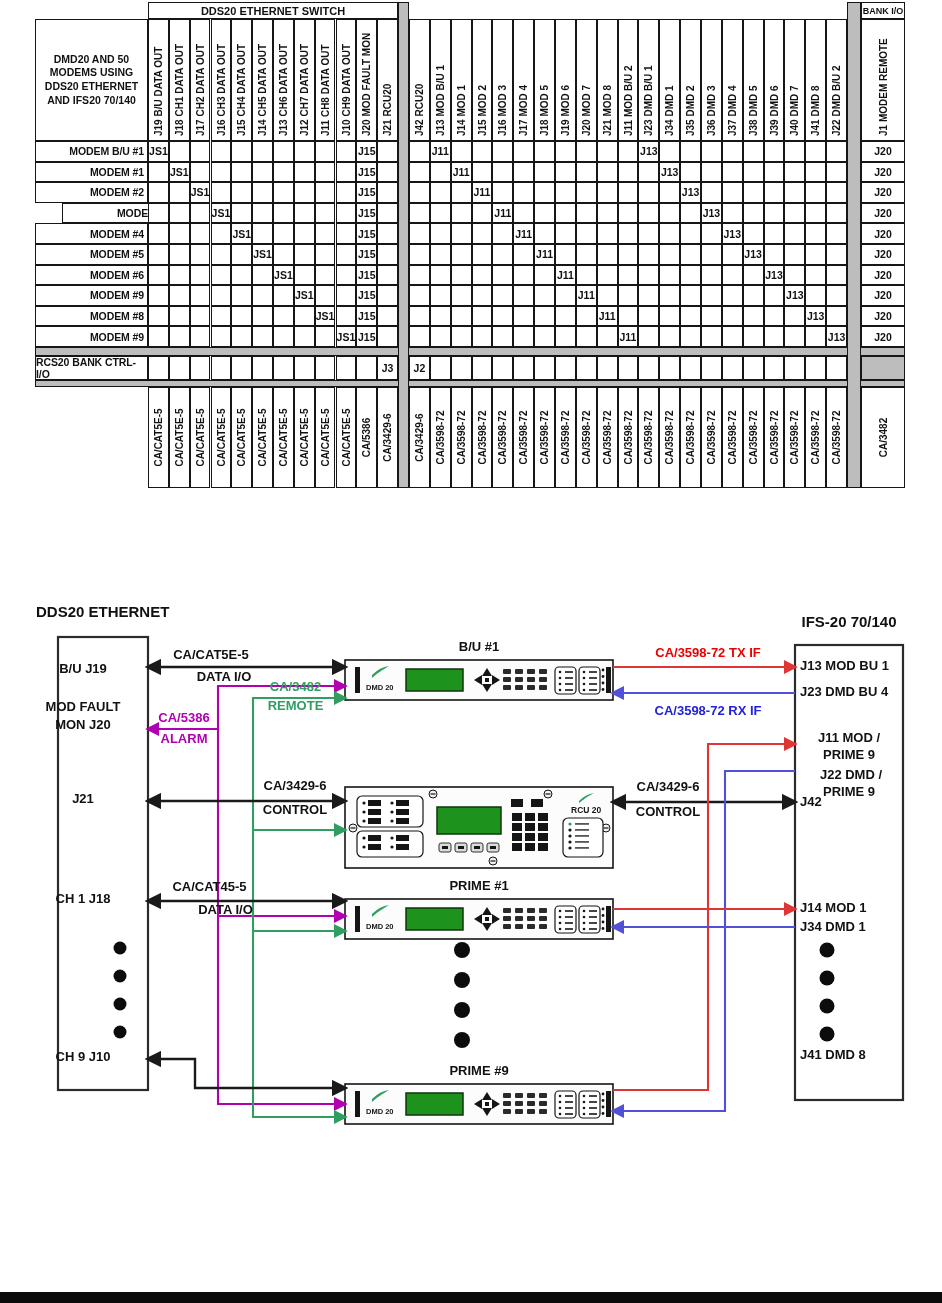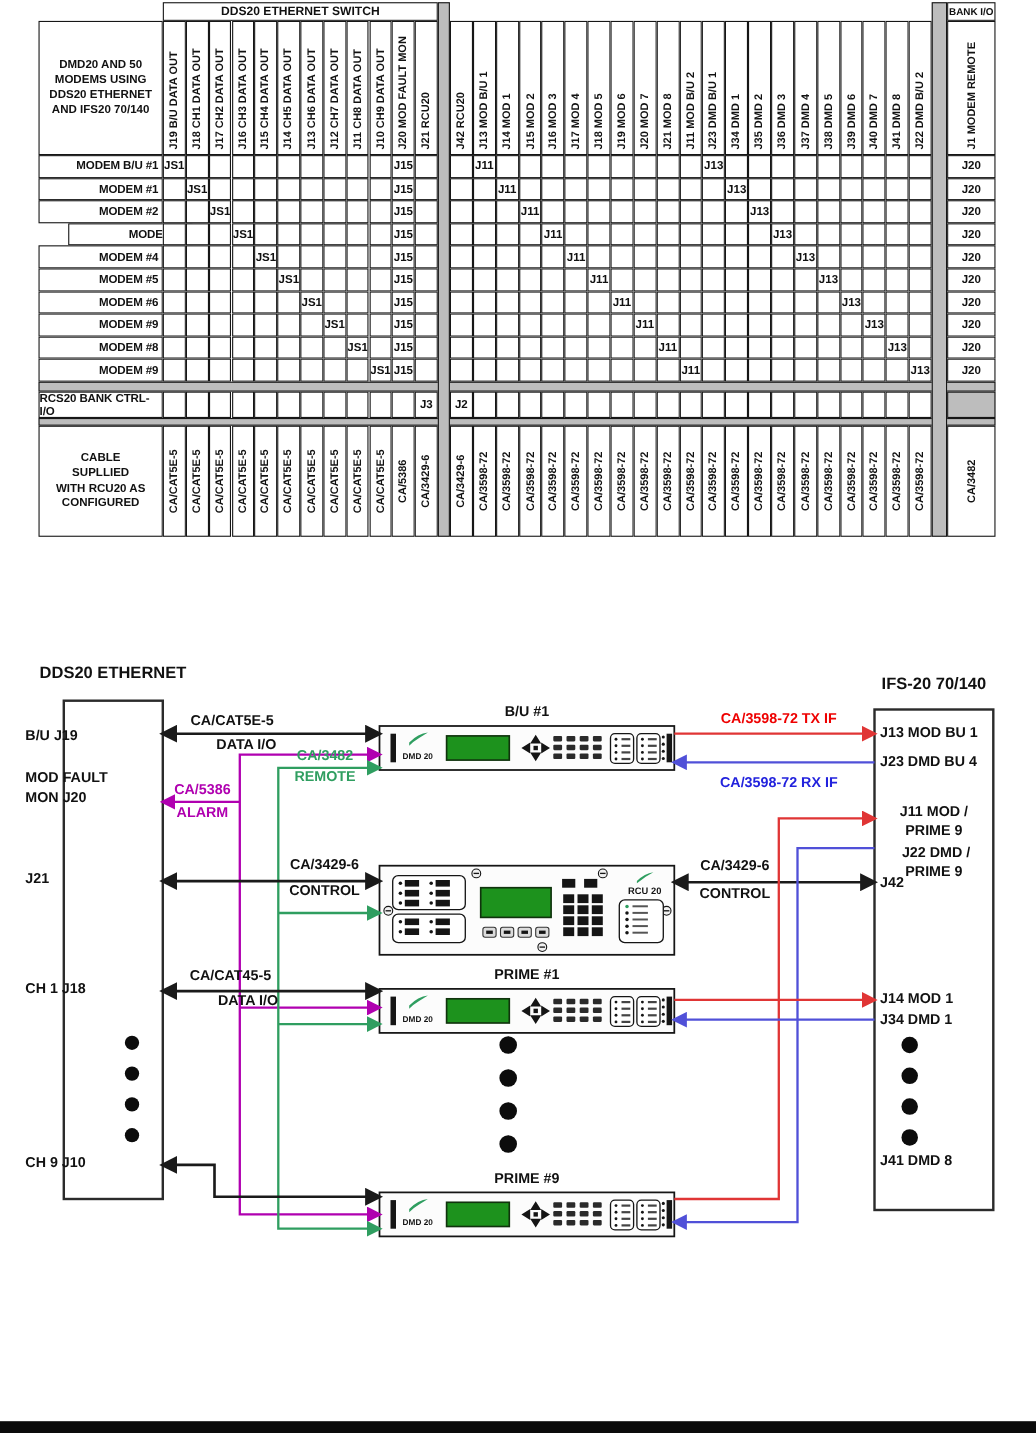--- a/index.html
+++ b/index.html
@@ -14,21 +14,21 @@
   .ttlcell{display:flex;align-items:center;justify-content:center;font-weight:bold;font-size:11px;}
   .ttlcell.small{font-size:9px;}
   .val{display:flex;align-items:center;justify-content:center;font-weight:bold;font-size:10.5px;}
   .ctrtxt{display:flex;align-items:center;justify-content:center;}
   .ctrtxt span{white-space:pre-line;text-align:center;font-weight:bold;font-size:10.5px;line-height:1.3;}
   .rot{position:absolute;left:1px;top:0;transform-origin:0 0;font-weight:bold;white-space:nowrap;
        box-sizing:border-box;}
   .dlabel{position:absolute;font-weight:bold;font-size:13px;line-height:1.15;white-space:nowrap;color:#111;}
   .dlabel.ttl{font-size:15px;}
   .dlabel.ctr{text-align:center;}
-  .dlabel.rgt{text-align:left;}
+  .dlabel.rgt{text-align:center;}
   #dsvg{position:absolute;left:0;top:0;}
   .bottom-bar{position:absolute;left:0;top:1292px;width:942px;height:11px;background:#0b0b0b;}
 </style>
 </head>
 <body>
 
 <div class="page">
   <div id="matrix">
       <div class="cell ttlcell" style="left: 148px; top: 2px; width: 250px; height: 17px;">
         <span>DDS20 ETHERNET SWITCH</span>
@@ -648,26 +648,20 @@
       <div class="cell val" style="left: 659.286px; top: 356px; width: 20.8571px; height: 24px;"></div>
       <div class="cell val" style="left: 680.143px; top: 356px; width: 20.8571px; height: 24px;"></div>
       <div class="cell val" style="left: 701px; top: 356px; width: 20.8571px; height: 24px;"></div>
       <div class="cell val" style="left: 721.857px; top: 356px; width: 20.8571px; height: 24px;"></div>
       <div class="cell val" style="left: 742.714px; top: 356px; width: 20.8571px; height: 24px;"></div>
       <div class="cell val" style="left: 763.571px; top: 356px; width: 20.8571px; height: 24px;"></div>
       <div class="cell val" style="left: 784.429px; top: 356px; width: 20.8571px; height: 24px;"></div>
       <div class="cell val" style="left: 805.286px; top: 356px; width: 20.8571px; height: 24px;"></div>
       <div class="cell val" style="left: 826.143px; top: 356px; width: 20.8571px; height: 24px;"></div>
       <div class="cell val gray" style="left: 861px; top: 356px; width: 44px; height: 24px;"></div>
-      <div class="cell ctrtxt" style="left: 35px; top: 387px; width: 113px; height: 101px;">
-        <span>CABLE
-SUPLLIED
-WITH RCU20 AS
-CONFIGURED</span>
-      </div>
       <div class="cell" style="left: 148px; top: 387px; width: 20.8333px; height: 101px;">
         <span class="rot" style="width: 95px; height: 18.8333px; line-height: 17.8333px; font-size: 10px; text-align: center; padding-left: 0px; transform: translateY(97px) rotate(-90deg);">CA/CAT5E-5</span>
       </div>
       <div class="cell" style="left: 168.833px; top: 387px; width: 20.8333px; height: 101px;">
         <span class="rot" style="width: 95px; height: 18.8333px; line-height: 17.8333px; font-size: 10px; text-align: center; padding-left: 0px; transform: translateY(97px) rotate(-90deg);">CA/CAT5E-5</span>
       </div>
       <div class="cell" style="left: 189.667px; top: 387px; width: 20.8333px; height: 101px;">
         <span class="rot" style="width: 95px; height: 18.8333px; line-height: 17.8333px; font-size: 10px; text-align: center; padding-left: 0px; transform: translateY(97px) rotate(-90deg);">CA/CAT5E-5</span>
       </div>
       <div class="cell" style="left: 210.5px; top: 387px; width: 20.8333px; height: 101px;">

